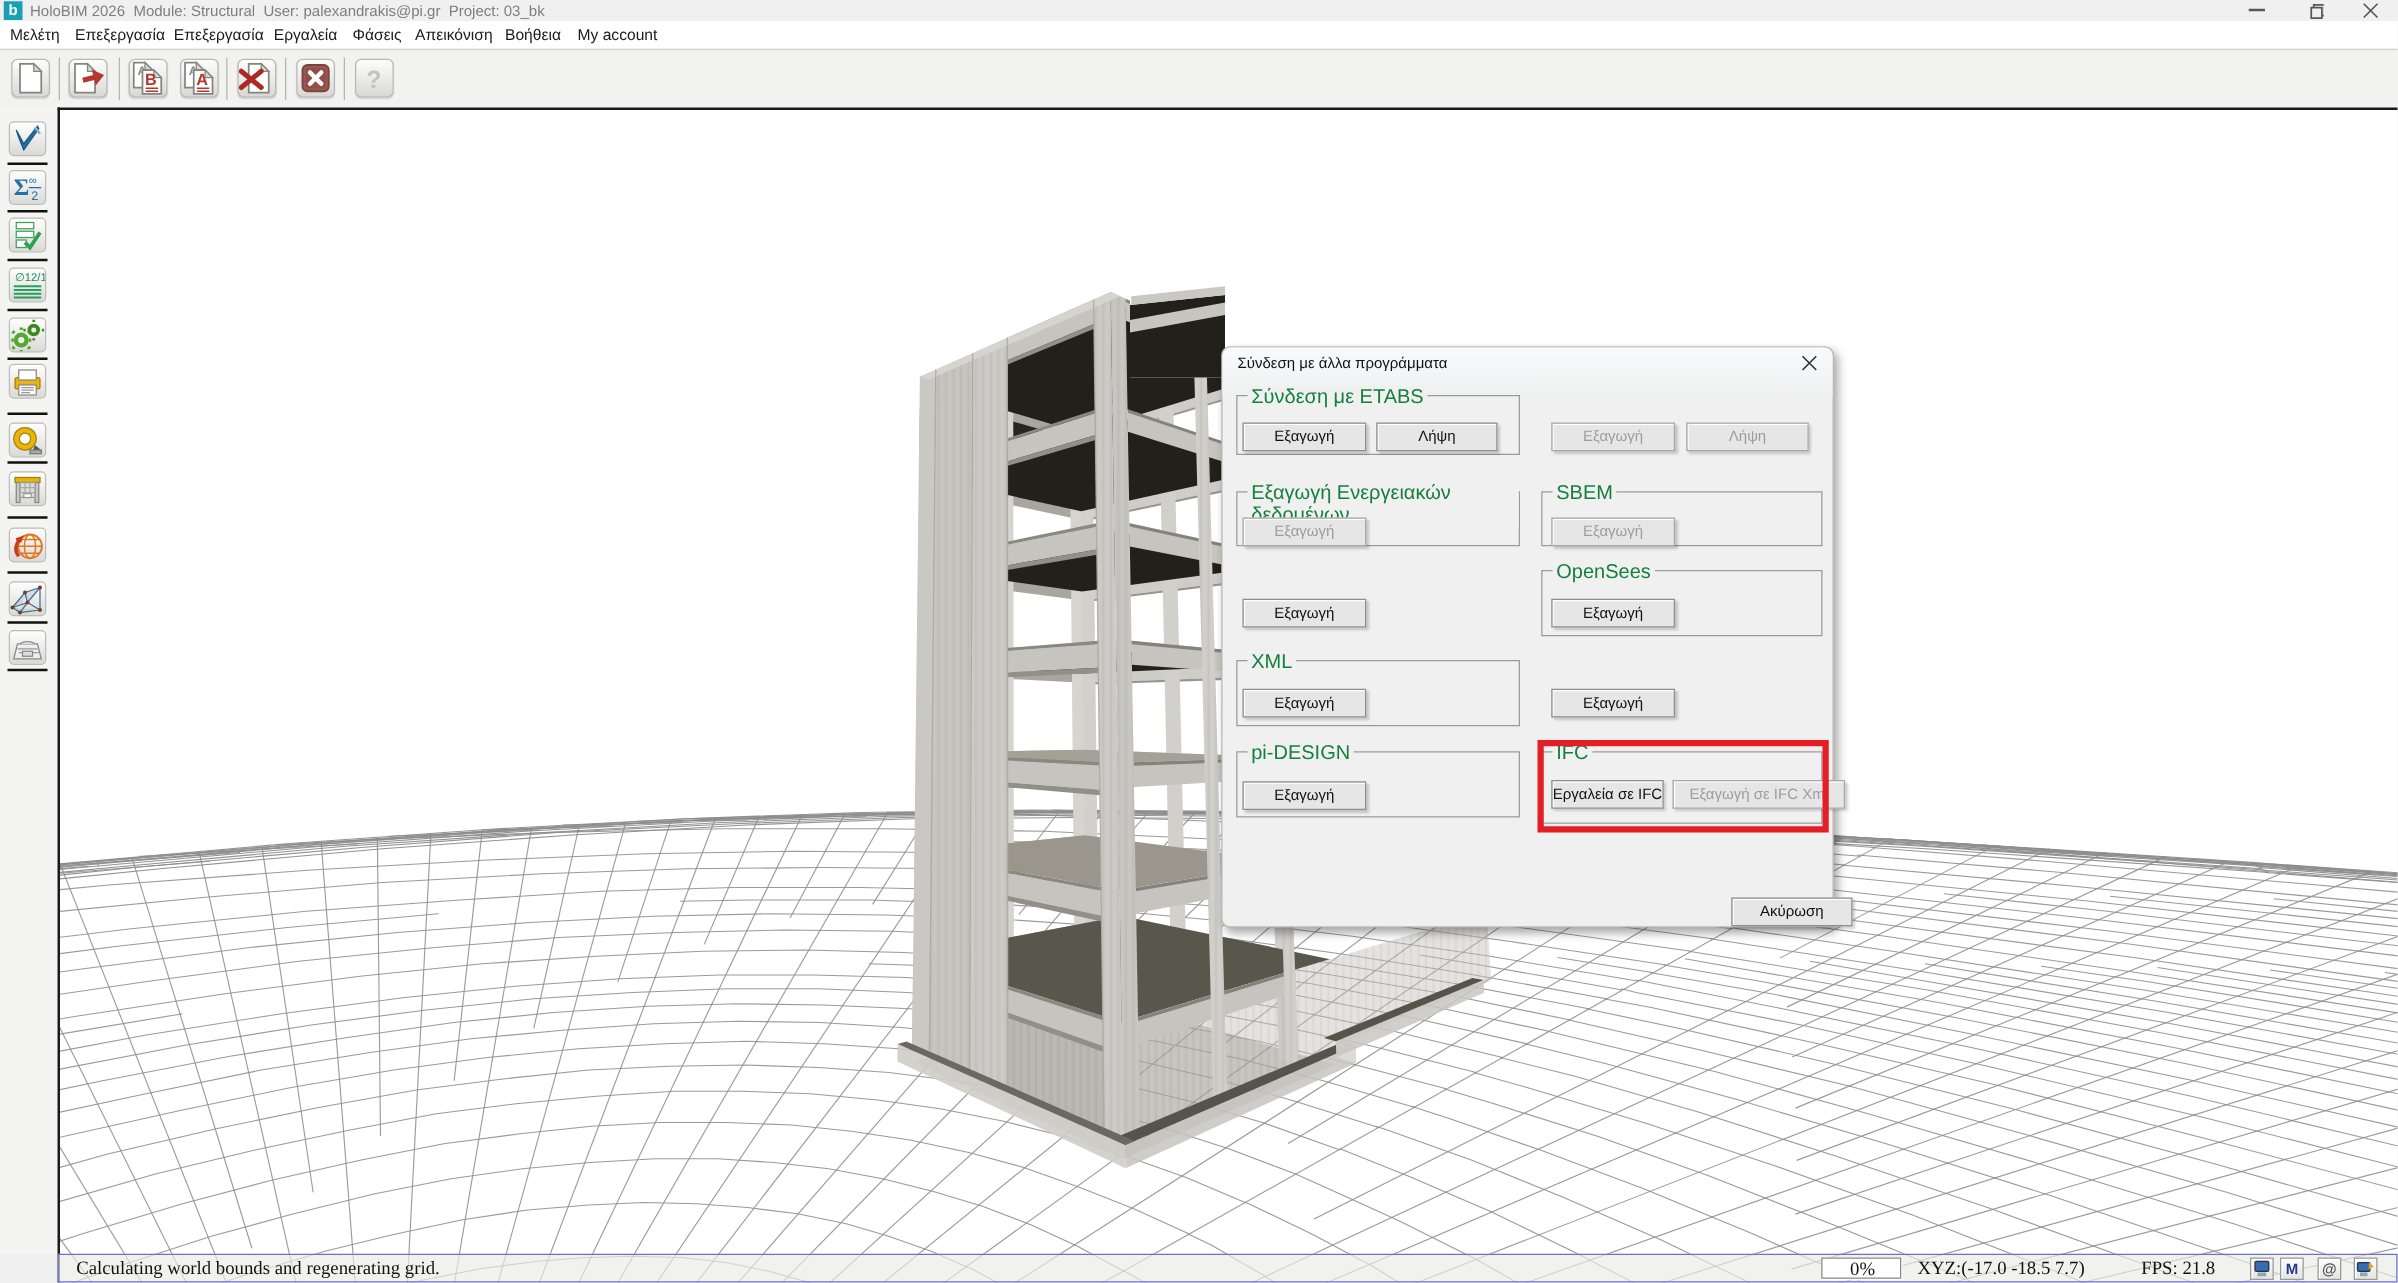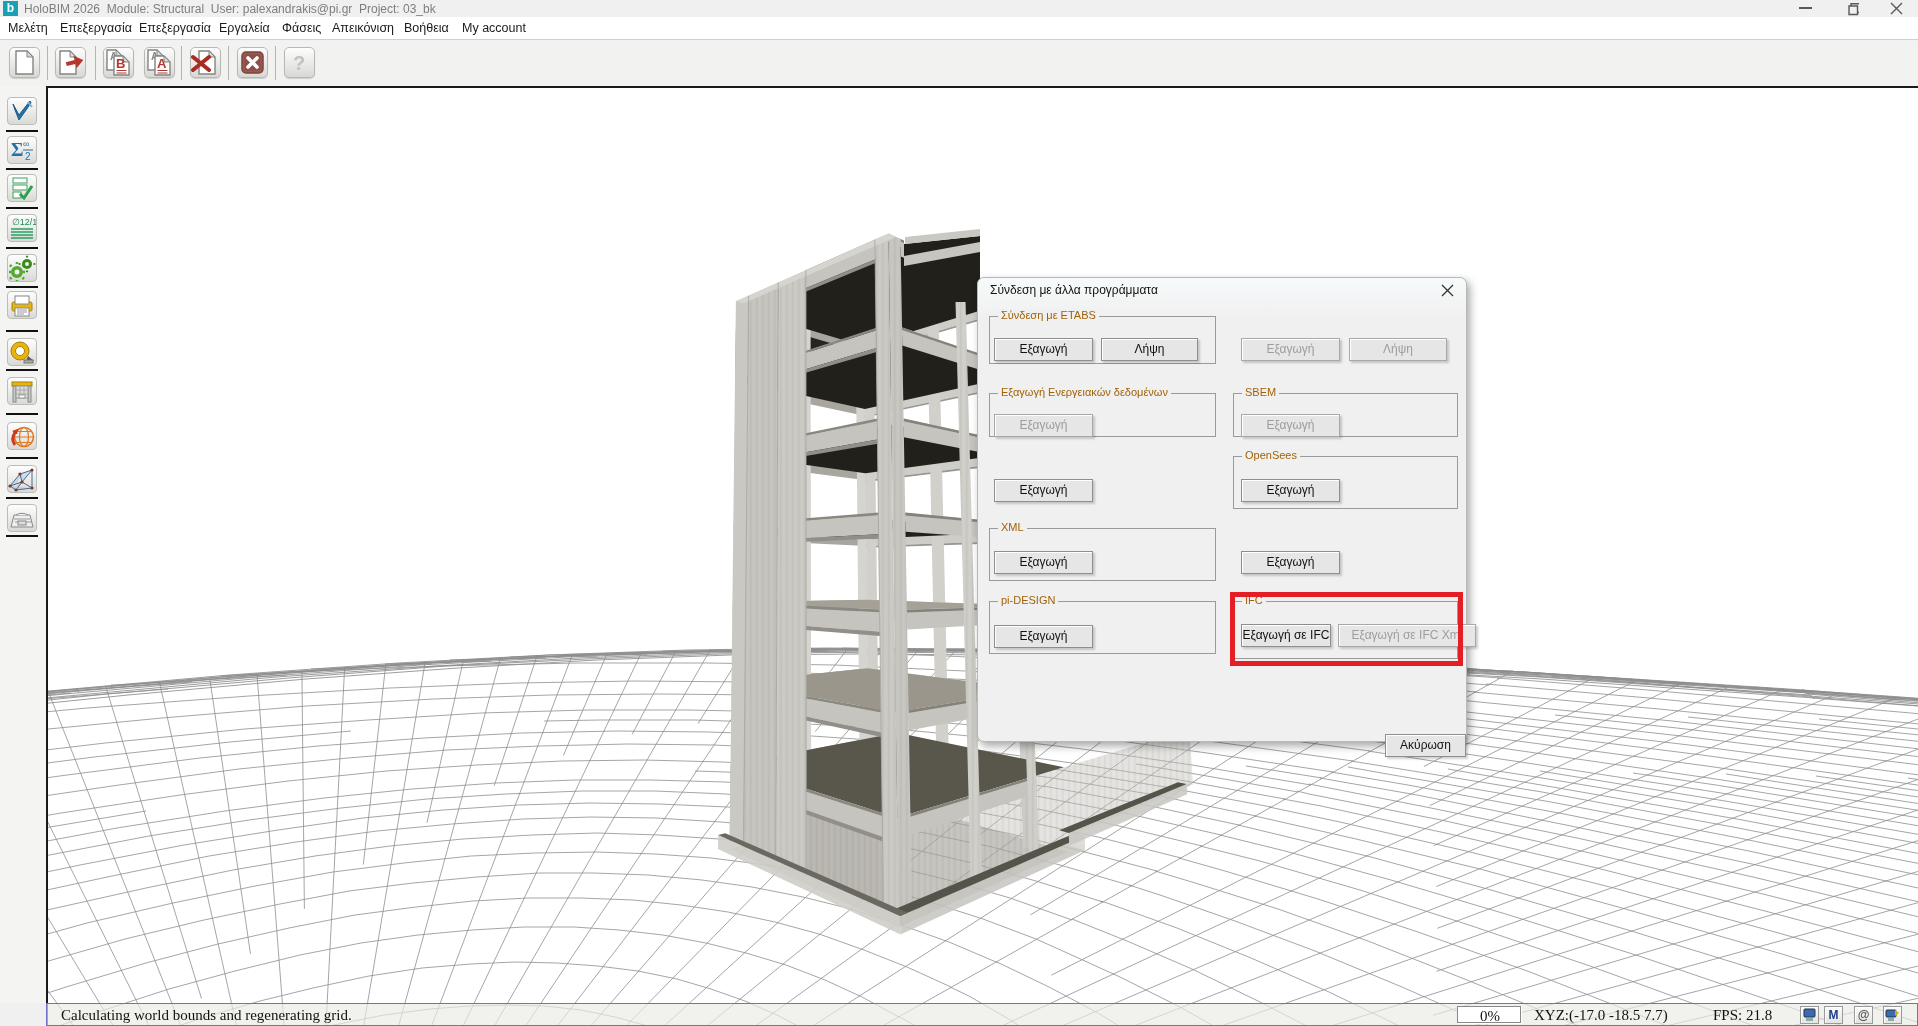--- a/index.html
+++ b/index.html
@@ -21,21 +21,21 @@
 .viewport{position:absolute;left:46px;top:86px;width:1872px;height:940px;background:#fff;
  border-left:2px solid #1a1a1a;border-top:2px solid #1a1a1a;}
 .statusbar{position:absolute;left:46px;top:1003px;width:1872px;height:23px;background:rgba(234,234,229,0.68);
  border:1px solid #7070c8;}
 .stext{position:absolute;top:3px;font-family:"Liberation Serif",serif;font-size:15px;color:#111;white-space:pre;}
 .dlg{position:absolute;left:977px;top:277px;width:490px;height:465px;background:#f0f0f0;
  border:1px solid #b8b8b8;border-radius:7px;box-shadow:3px 4px 8px rgba(0,0,0,0.35);}
 .dlg-title{position:absolute;left:12px;top:5px;font-size:12px;color:#111;}
 .dlg-x{position:absolute;right:13px;top:4px;font-size:15px;color:#333;font-weight:400;}
 .grp{position:absolute;border:1px solid #9a9a9a;}
-.grp-label{position:absolute;top:-8px;left:8px;background:#f0f0f0;padding:0 3px;font-size:11px;color:#a16207;}
+.grp-label{position:absolute;top:-8px;left:8px;background:#f0f0f0;padding:0 3px;font-size:16px;color:#15803d;}
 .btn{position:absolute;height:23px;background:#e6e6e6;border:1px solid #8e8e8e;
  font-size:12px;color:#111;text-align:center;line-height:21px;
  box-shadow:1px 1px 0 #fff inset, 2px 2px 2px rgba(0,0,0,0.18);}
 .btn.dis{color:#9d9d9d;border-color:#a8a8a8;}
 .redbox{position:absolute;border:5px solid #e31e24;}
 </style></head>
 <body>
 <div class="titlebar">
  <div class="appicon">b</div>
  <div class="title-text">HoloBIM 2026&nbsp; Module: Structural&nbsp; User: palexandrakis@pi.gr&nbsp; Project: 03_bk</div>
@@ -555,24 +555,24 @@
     </div>
     <div class="btn dis" style="left:263px;top:136px;width:99px">Εξαγωγή</div>
     <div class="grp" style="left:255px;top:178px;width:225px;height:53px">
       <div class="grp-label">OpenSees</div>
     </div>
     <div class="btn" style="left:263px;top:201px;width:99px">Εξαγωγή</div>
     <div class="btn" style="left:263px;top:273px;width:99px">Εξαγωγή</div>
     <div class="grp" style="left:255px;top:323px;width:225px;height:58px">
       <div class="grp-label">IFC</div>
     </div>
-    <div class="btn" style="left:263px;top:346px;width:90px">Εξαγωγή σε IFC</div>
+    <div class="btn" style="left:263px;top:346px;width:90px">Εργαλεία σε IFC</div>
     <div class="btn dis" style="left:360px;top:346px;width:138px">Εξαγωγή σε IFC Xml</div>
     <div class="redbox" style="left:252px;top:314px;width:233px;height:74px"></div>
-    <div class="btn" style="left:407px;top:456px;width:81px">Ακύρωση</div>
+    <div class="btn" style="left:407px;top:440px;width:97px">Ακύρωση</div>
   </div>
 <div class="statusbar">
  <div class="stext" style="left:14px">Calculating world bounds and regenerating grid.</div>
  <div style="position:absolute;left:1410px;top:2px;width:64px;height:17px;background:#fff;border:1px solid #888;box-shadow:1px 1px 0 #fff;">
    <div class="stext" style="left:0;top:1px;width:64px;text-align:center;">0%</div>
     </div>
  <div class="stext" style="left:1487px">XYZ:(-17.0 -18.5 7.7)</div>
  <div class="stext" style="left:1666px">FPS: 21.8</div>
  <div style="position:absolute;left:1753px;top:2px;width:19px;height:18px;background:linear-gradient(#fcfcfc,#e4e4e1);border:1px solid #999;box-shadow:1px 1px 0 #fff inset;"><svg width="17" height="16">
         <rect x="3" y="2" width="11" height="8" rx="1" fill="#3a6ab0" stroke="#234"></rect>

